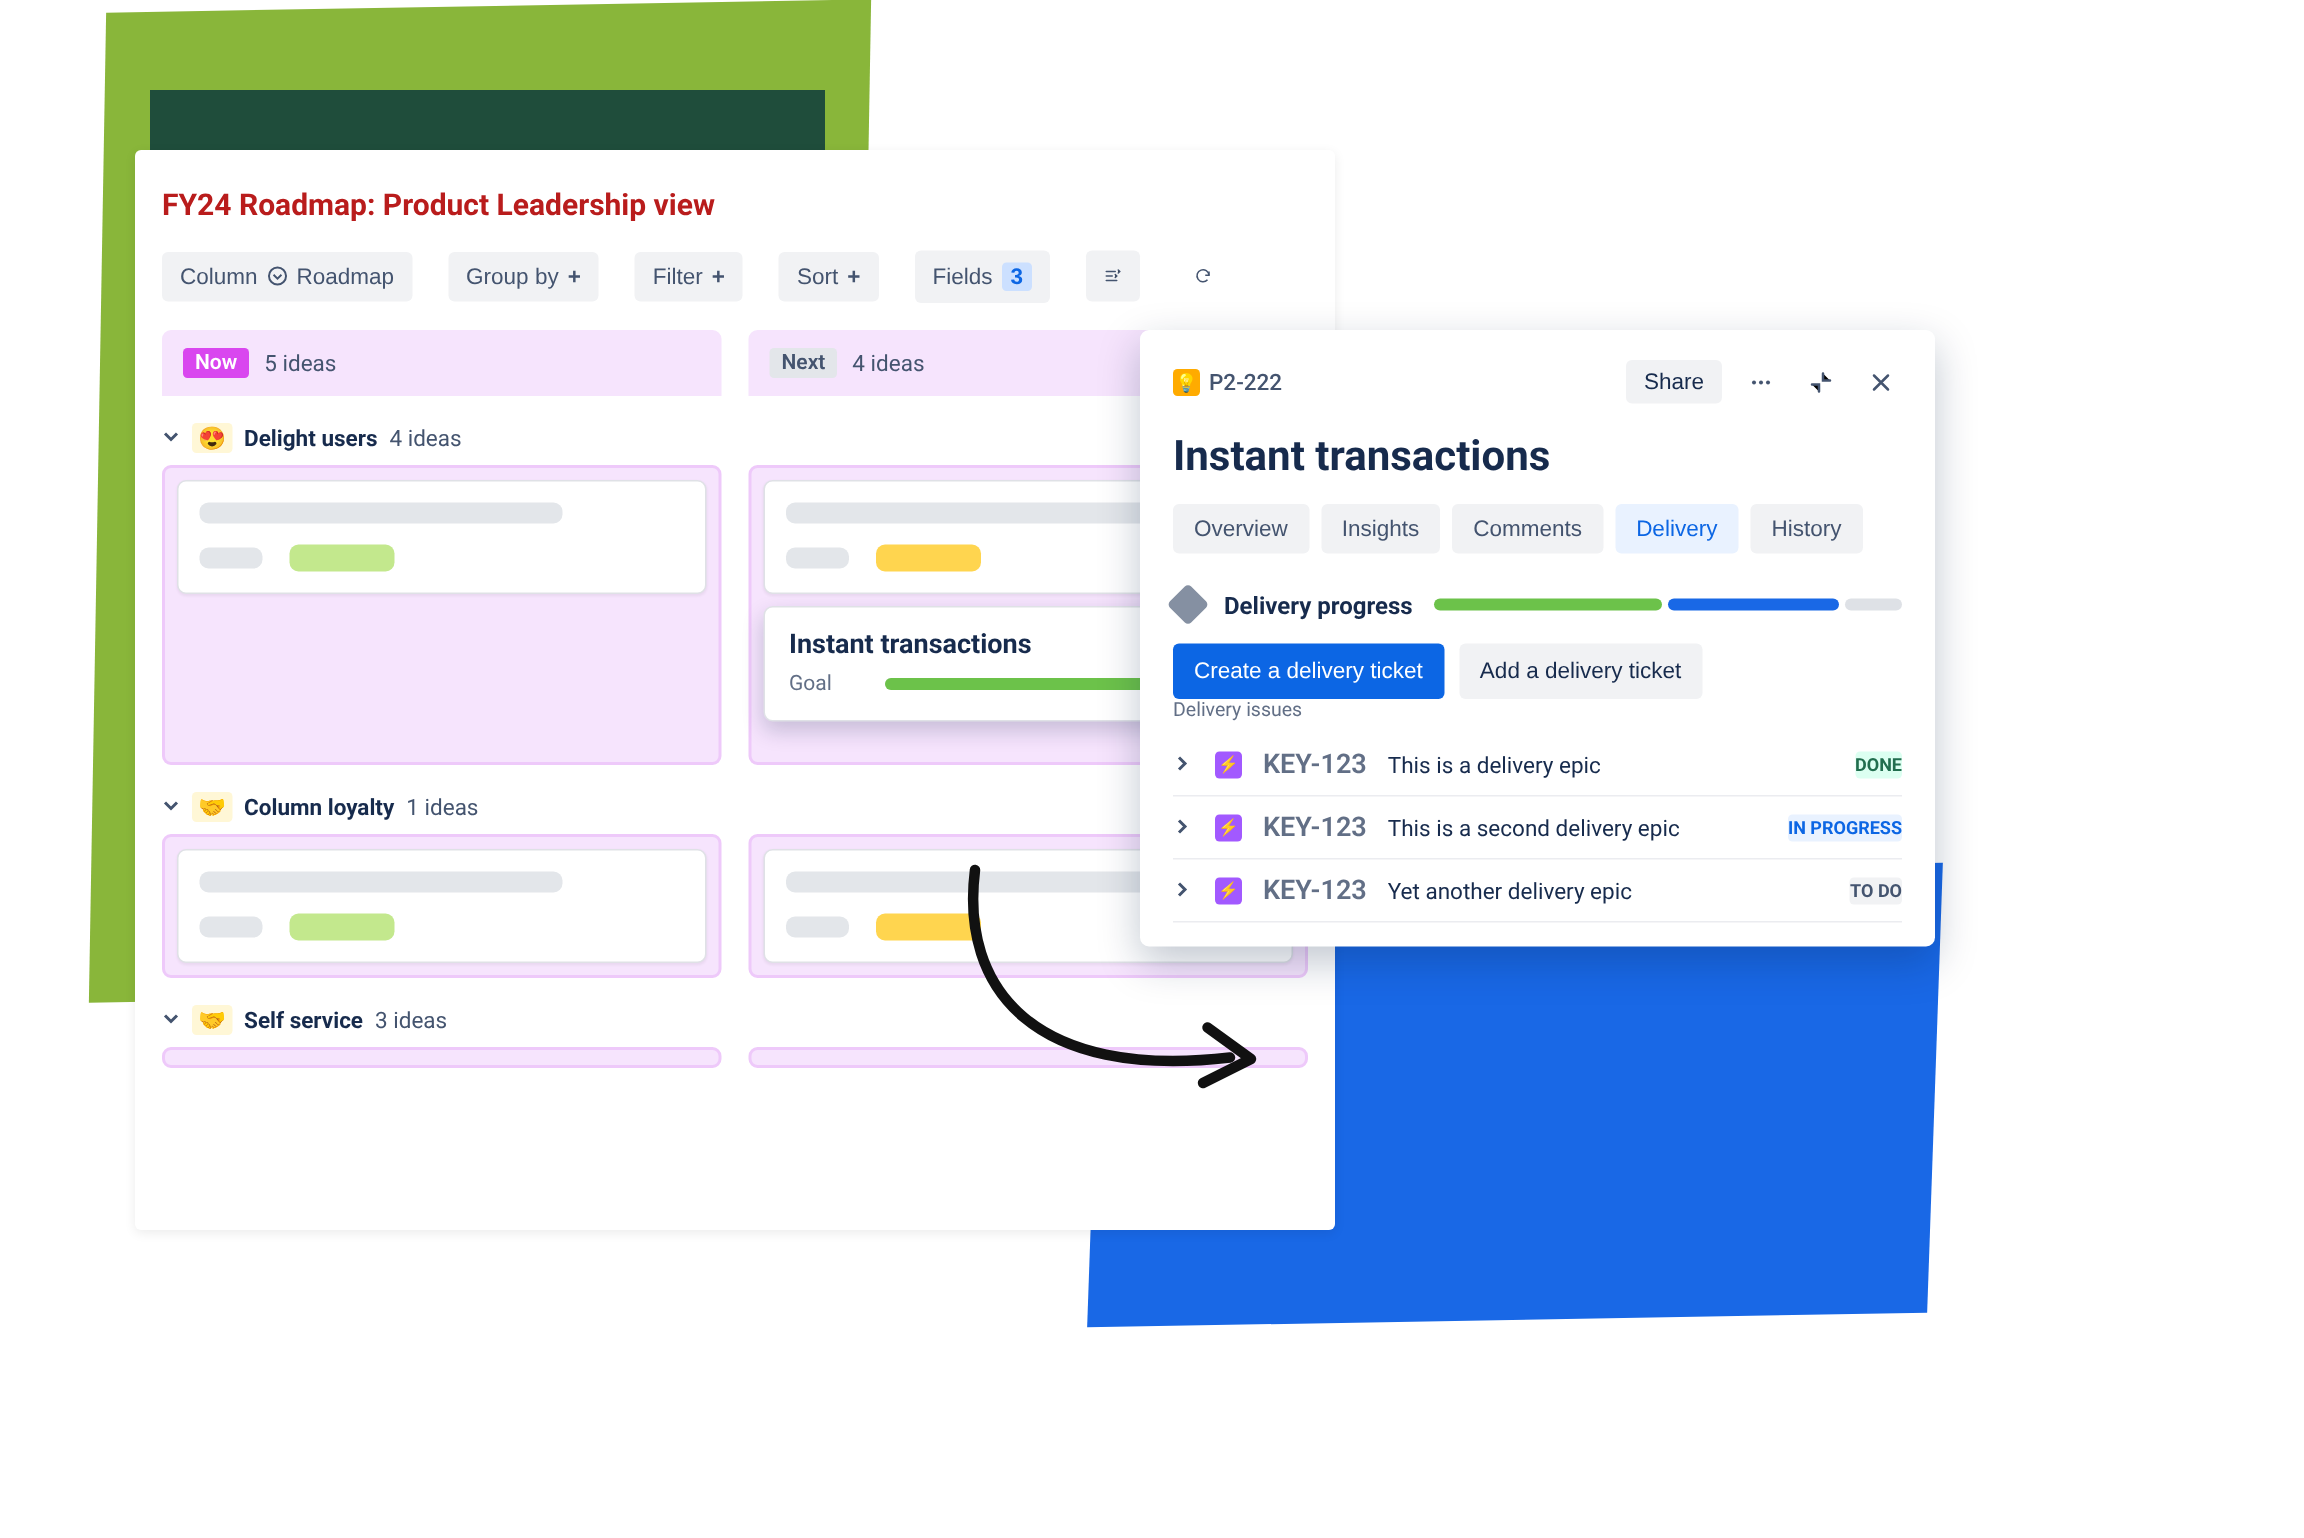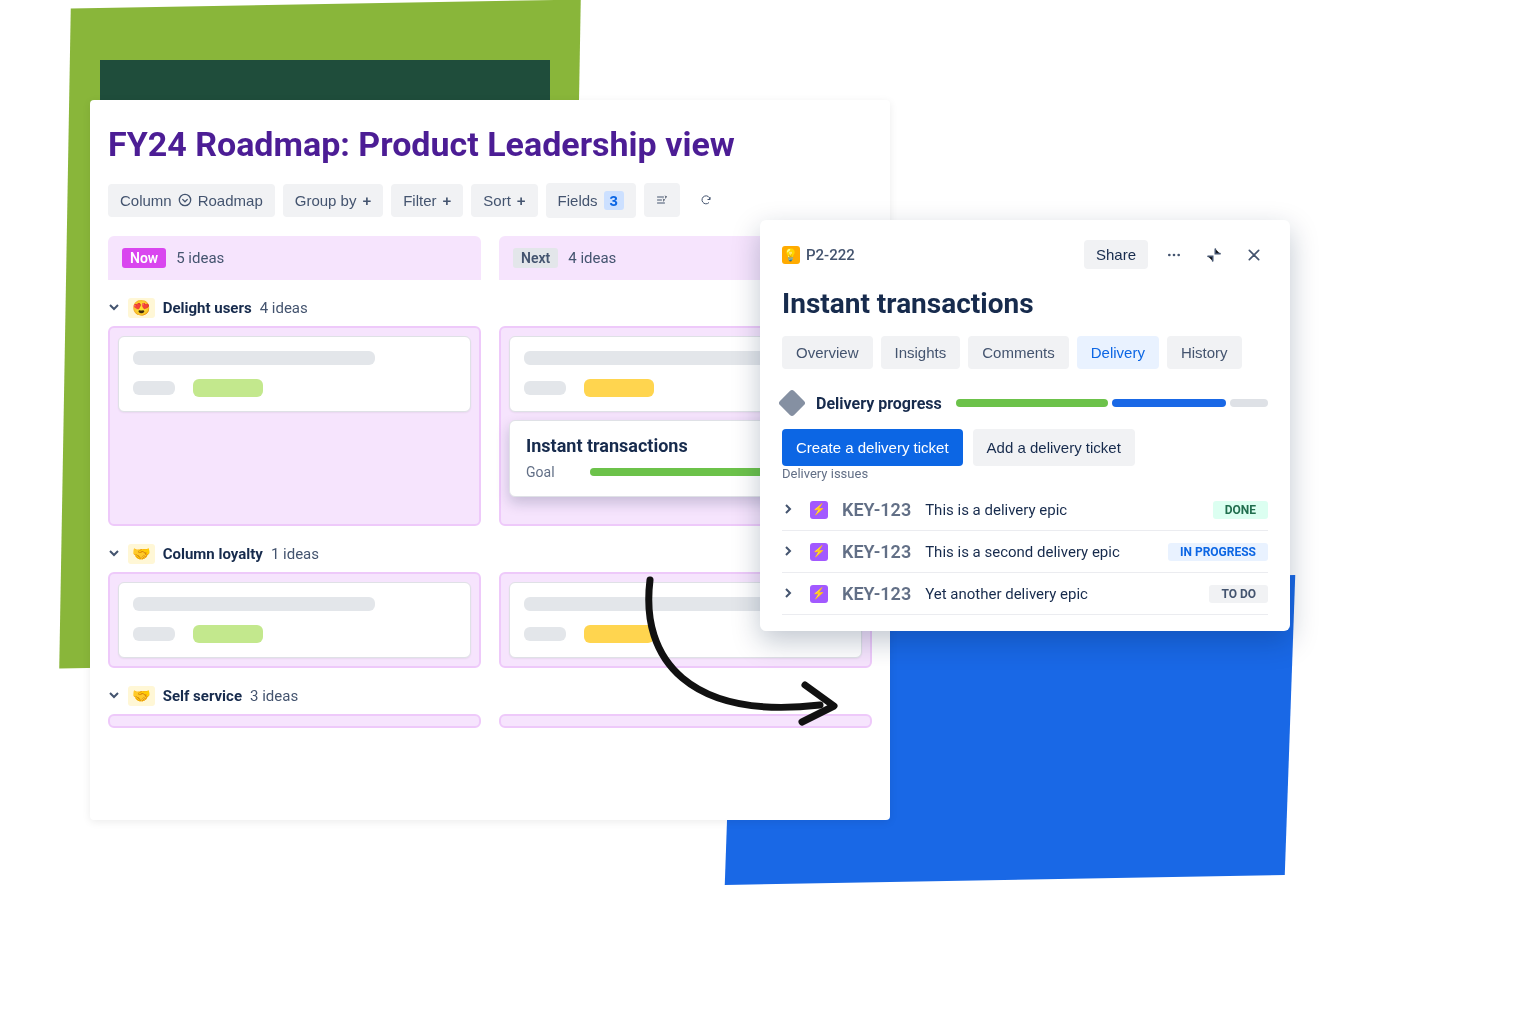--- a/index.html
+++ b/index.html
@@ -22,23 +22,23 @@
     position:absolute;
     left:90px; top:100px;
     width:800px; height:720px;
     background:#fff;
     border-radius:4px;
     box-shadow:0 2px 8px rgba(0,0,0,0.08);
     padding:24px 18px 0 18px;
     overflow:hidden;
   }
   .board-title {
-    font-size:34px; font-weight:700; color:#4c1d95; margin-bottom:18px;
-  }
-  .toolbar { display:flex; gap:8px; margin-bottom:18px; align-items:center;}
+    font-size:20px; font-weight:700; color:#b91c1c; margin-bottom:18px;
+  }
+  .toolbar { display:flex; gap:24px; margin-bottom:18px; align-items:center;}
   .tb-btn {
     background:#f1f2f4; color:#44546f; border:none; border-radius:4px;
     padding:8px 12px; font-size:15px; display:flex; align-items:center; gap:6px;
     cursor:pointer;
   }
   .badge-count { background:#cce0ff; color:#0c66e4; border-radius:3px; padding:1px 6px; font-weight:600;}
   .icon-btn { width:36px; justify-content:center; }
   .plus { font-weight:700; color:#44546f;}
   .chev-d { width:14px; height:14px; display:inline-block;}
   .chev-d svg{display:block;}
@@ -117,21 +117,21 @@
   .actions{display:flex;gap:10px;}
   .btn-primary{background:#0c66e4;color:#fff;border:none;border-radius:4px;padding:10px 14px;font-size:15px;font-weight:500;cursor:pointer;}
   .btn-secondary{background:#f1f2f4;color:#172b4d;border:none;border-radius:4px;padding:10px 14px;font-size:15px;cursor:pointer;}
 
   .section-label{font-size:13px;color:#626f86;margin-bottom:8px;}
   .drow{display:flex;align-items:center;gap:14px;padding:10px 0;border-bottom:1px solid #ebecf0;font-size:15px;}
   .drow .chev{color:#44546f;cursor:pointer;width:14px;}
   .epic-ico{width:18px;height:18px;background:#a259ff;border-radius:3px;display:flex;align-items:center;justify-content:center;color:#fff;font-size:11px;font-weight:bold;}
   .drow-key{color:#626f86;font-weight:600;font-size:18px;}
   .drow-summary{flex:1;color:#172b4d;}
-  .lozenge{border-radius:3px;padding:2px 12px;font-size:12px;font-weight:700;}
+  .lozenge{border-radius:3px;padding:2px 0;font-size:12px;font-weight:700;}
   .lz-done{background:#dcfff1;color:#216e4e;}
   .lz-prog{background:#e9f2ff;color:#0c66e4;}
   .lz-todo{background:#f1f2f4;color:#44546f;}
 
   
   .arrow{position:absolute;left:610px;top:570px;width:260px;height:180px;pointer-events:none;}
 </style>
 </head>
 <body>
 

